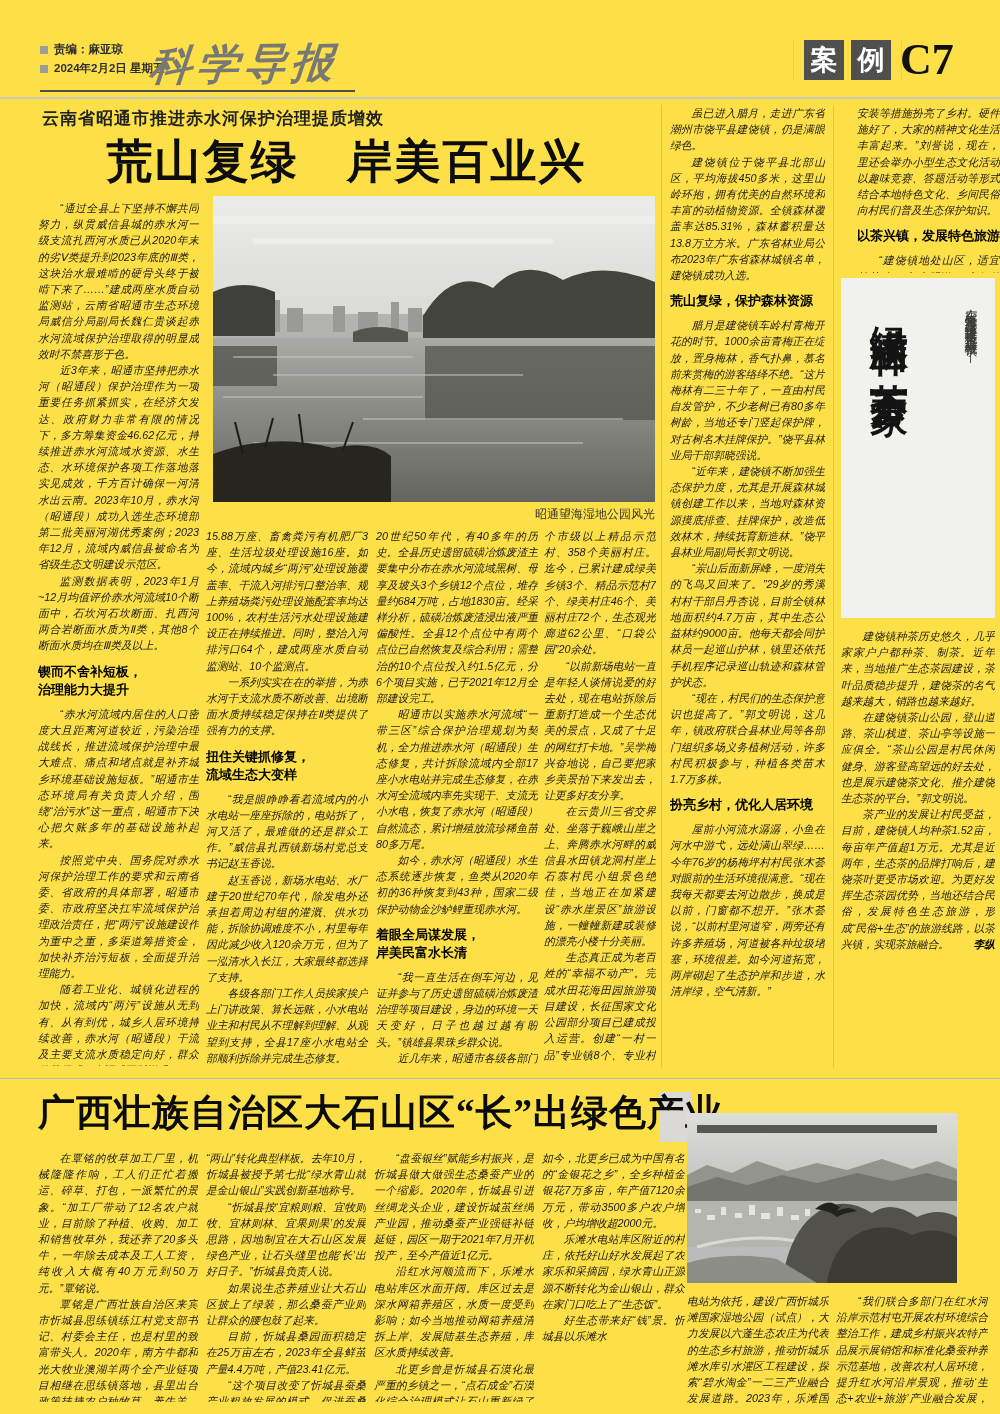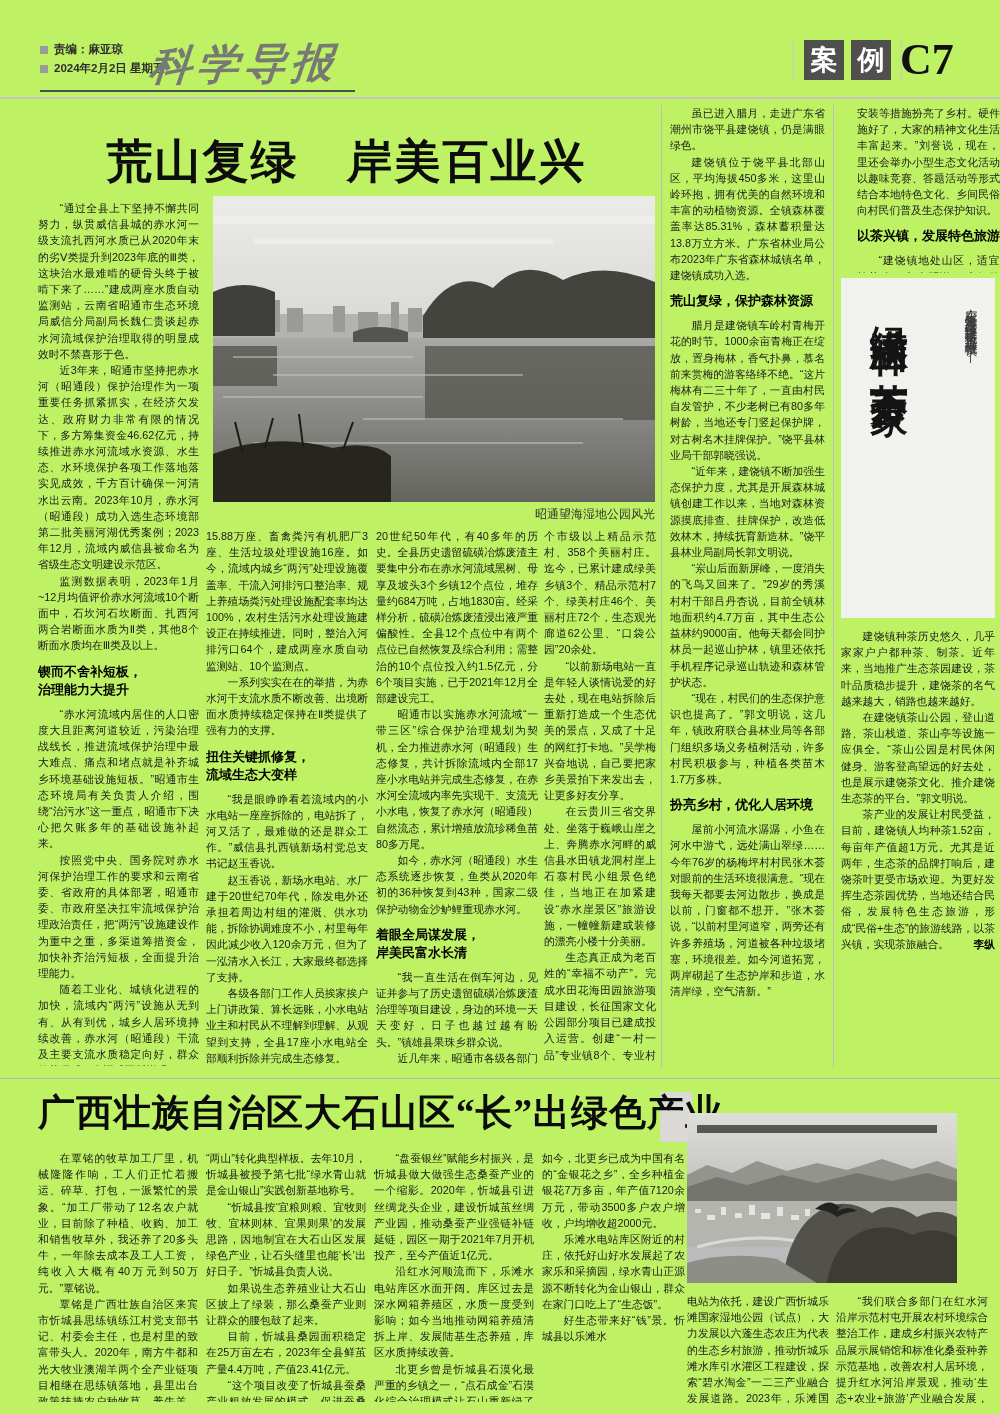--- a/index.html
+++ b/index.html
@@ -1,16 +1,16 @@
 <!DOCTYPE html>
 <html><head>
 <meta charset="utf-8">
 <style>
   html,body{margin:0;padding:0;background:#e9e9e7;}
-  #page{position:relative;width:1000px;height:1414px;background:#bef264;margin:0 auto;overflow:hidden;
+  #page{position:relative;width:1000px;height:1414px;background:#fde047;margin:0 auto;overflow:hidden;
         font-family:"Liberation Sans",sans-serif;color:#1a1a1a;}
   
   .hdr-left{position:absolute;left:40px;top:40px;width:315px;}
   .hdr-line{font-size:11.5px;font-weight:700;color:#2e2e2e;line-height:19px;display:flex;align-items:center;gap:6px;}
   .sq{display:inline-block;width:8px;height:8px;background:#9b9b98;flex:0 0 auto;}
   .hdr-rule{position:absolute;left:40px;top:90px;width:315px;height:2px;background:#4d4d4d;}
   .masthead{position:absolute;left:150px;top:36px;width:220px;font-family:"Liberation Serif",serif;
             font-size:42px;font-weight:700;font-style:italic;color:#787875;letter-spacing:5px;
             transform:skewX(-6deg) rotate(-1deg);white-space:nowrap;}
   .sect{position:absolute;left:793px;top:40px;display:flex;align-items:center;gap:7px;
@@ -18,21 +18,21 @@
   .sect-box{width:40px;height:40px;background:#4f4f4d;color:#fff;font-weight:700;font-size:27px;
             display:flex;align-items:center;justify-content:center;}
   .pageno{position:absolute;left:900px;top:34px;font-family:"Liberation Serif",serif;font-size:44px;
           font-weight:700;color:#111;}
   .hdr-bottom{position:absolute;left:0;top:97px;width:1000px;height:2px;background:#c6c6c3;}
   
   .kicker{position:absolute;left:42px;top:107px;font-size:17px;font-weight:600;color:#222;letter-spacing:1px;}
   .headline{position:absolute;left:38px;top:131px;width:617px;text-align:center;font-size:46px;
             font-weight:900;color:#0d0d0d;letter-spacing:2px;white-space:nowrap;}
   .col{position:absolute;overflow:hidden;}
-  .bp{font-size:10.8px;line-height:16.2px;text-align:justify;text-indent:2em;margin:0;color:#191919;}
+  .bp{font-size:10.8px;line-height:16.2px;text-align:justify;text-indent:2em;margin:0;color:#191919;font-style:italic;}
   .noind{text-indent:0;}
   .sub{font:700 13px/18px "Liberation Sans",sans-serif;white-space:pre-line;margin:9px 0 7px;color:#000;}
   .by{float:right;font-weight:700;color:#000;}
   .photo{position:absolute;left:213px;top:196px;width:442px;height:306px;overflow:hidden;background:#bbb;}
   .photo svg{display:block;}
   .caption{position:absolute;left:213px;top:506px;width:442px;text-align:right;font-size:12px;color:#333;}
   .vr{position:absolute;width:1px;background:#bdbdba;}
   
   .vbox{position:absolute;left:841px;top:278px;width:154px;height:340px;background:#f1f1ee;}
   .vkicker{position:absolute;right:16px;top:20px;writing-mode:vertical-rl;font-size:12.5px;color:#3a3a3a;
@@ -63,20 +63,21 @@
   </div>
   <div class="hdr-rule"></div>
   <div class="masthead">科学导报</div>
   <div class="sect">
     <div class="sect-box">案</div>
     <div class="sect-box">例</div>
   </div>
   <div class="pageno">C7</div>
   <div class="hdr-bottom"></div>
 
+  <div class="kicker">云南省昭通市推进赤水河保护治理提质增效</div>
   <div class="headline">荒山复绿　岸美百业兴</div>
 
   <div class="photo">
     <svg width="442" height="306" viewBox="0 0 442 306" xmlns="http://www.w3.org/2000/svg">
       <defs>
         <linearGradient id="sky" x1="0" y1="0" x2="0" y2="1">
           <stop offset="0" stop-color="#ebebe8"></stop>
             <stop offset="1" stop-color="#d6d6d2"></stop>
         </linearGradient>
         <linearGradient id="water" x1="0" y1="0" x2="0" y2="1">

